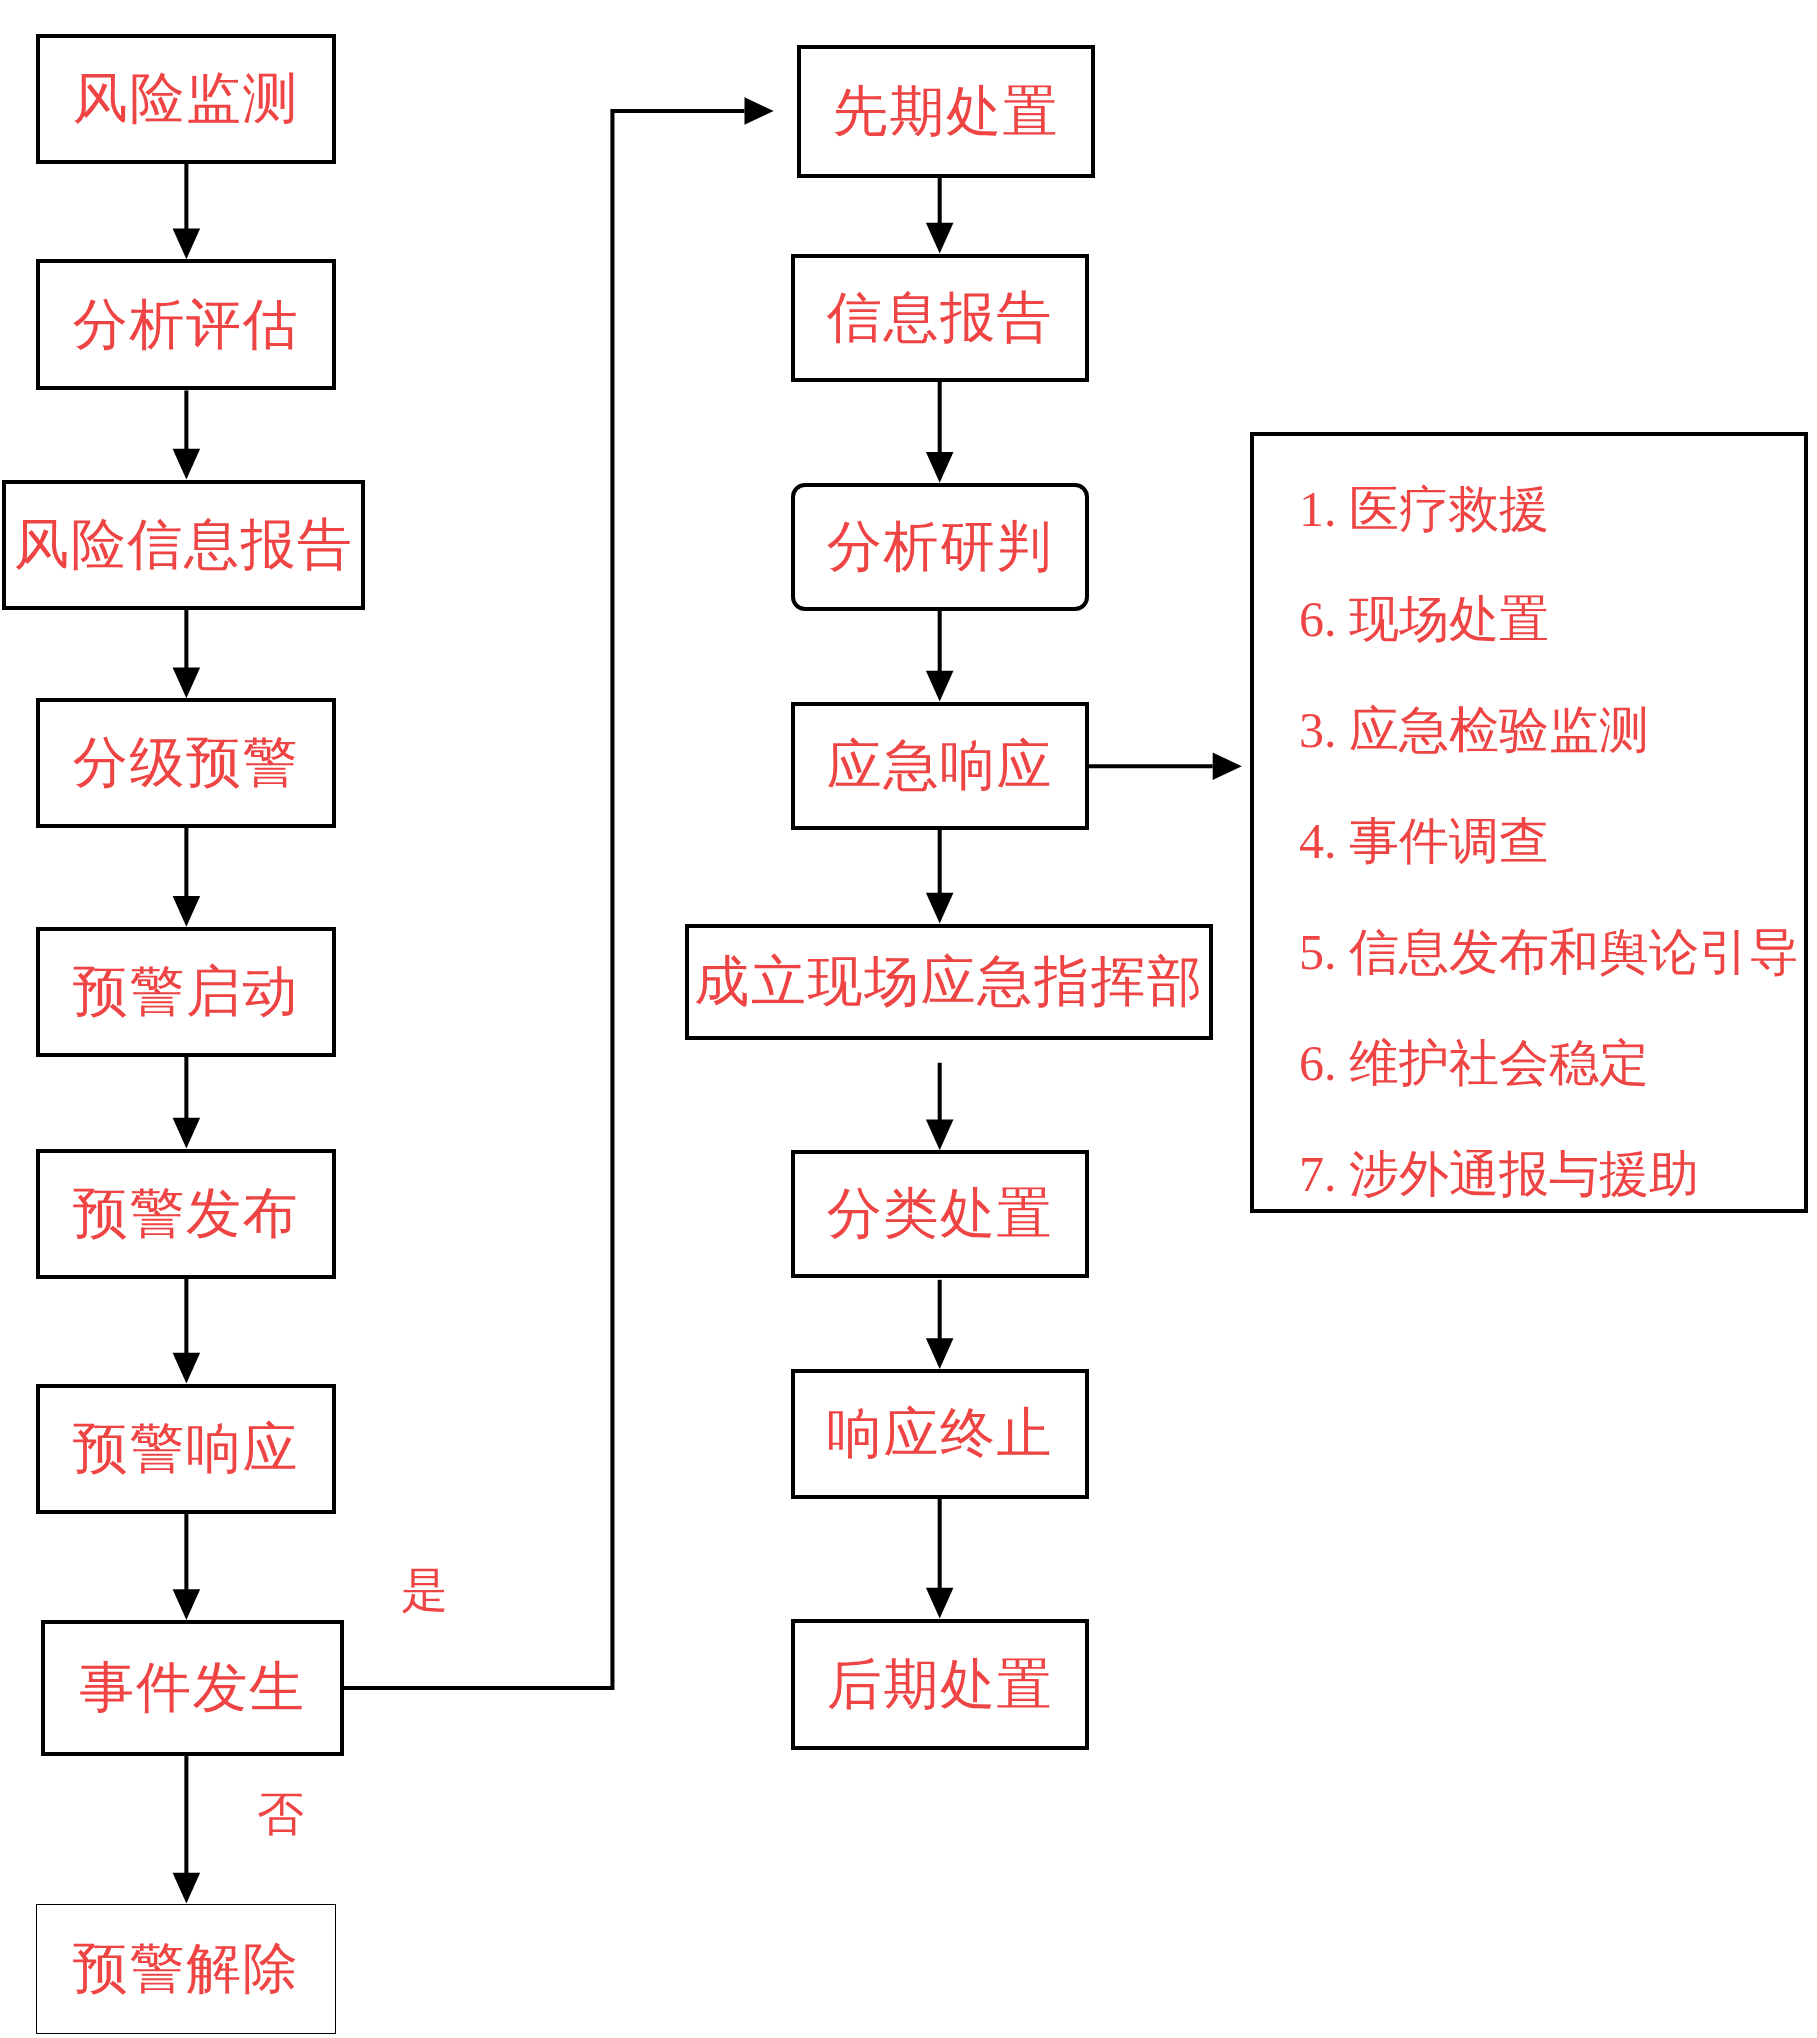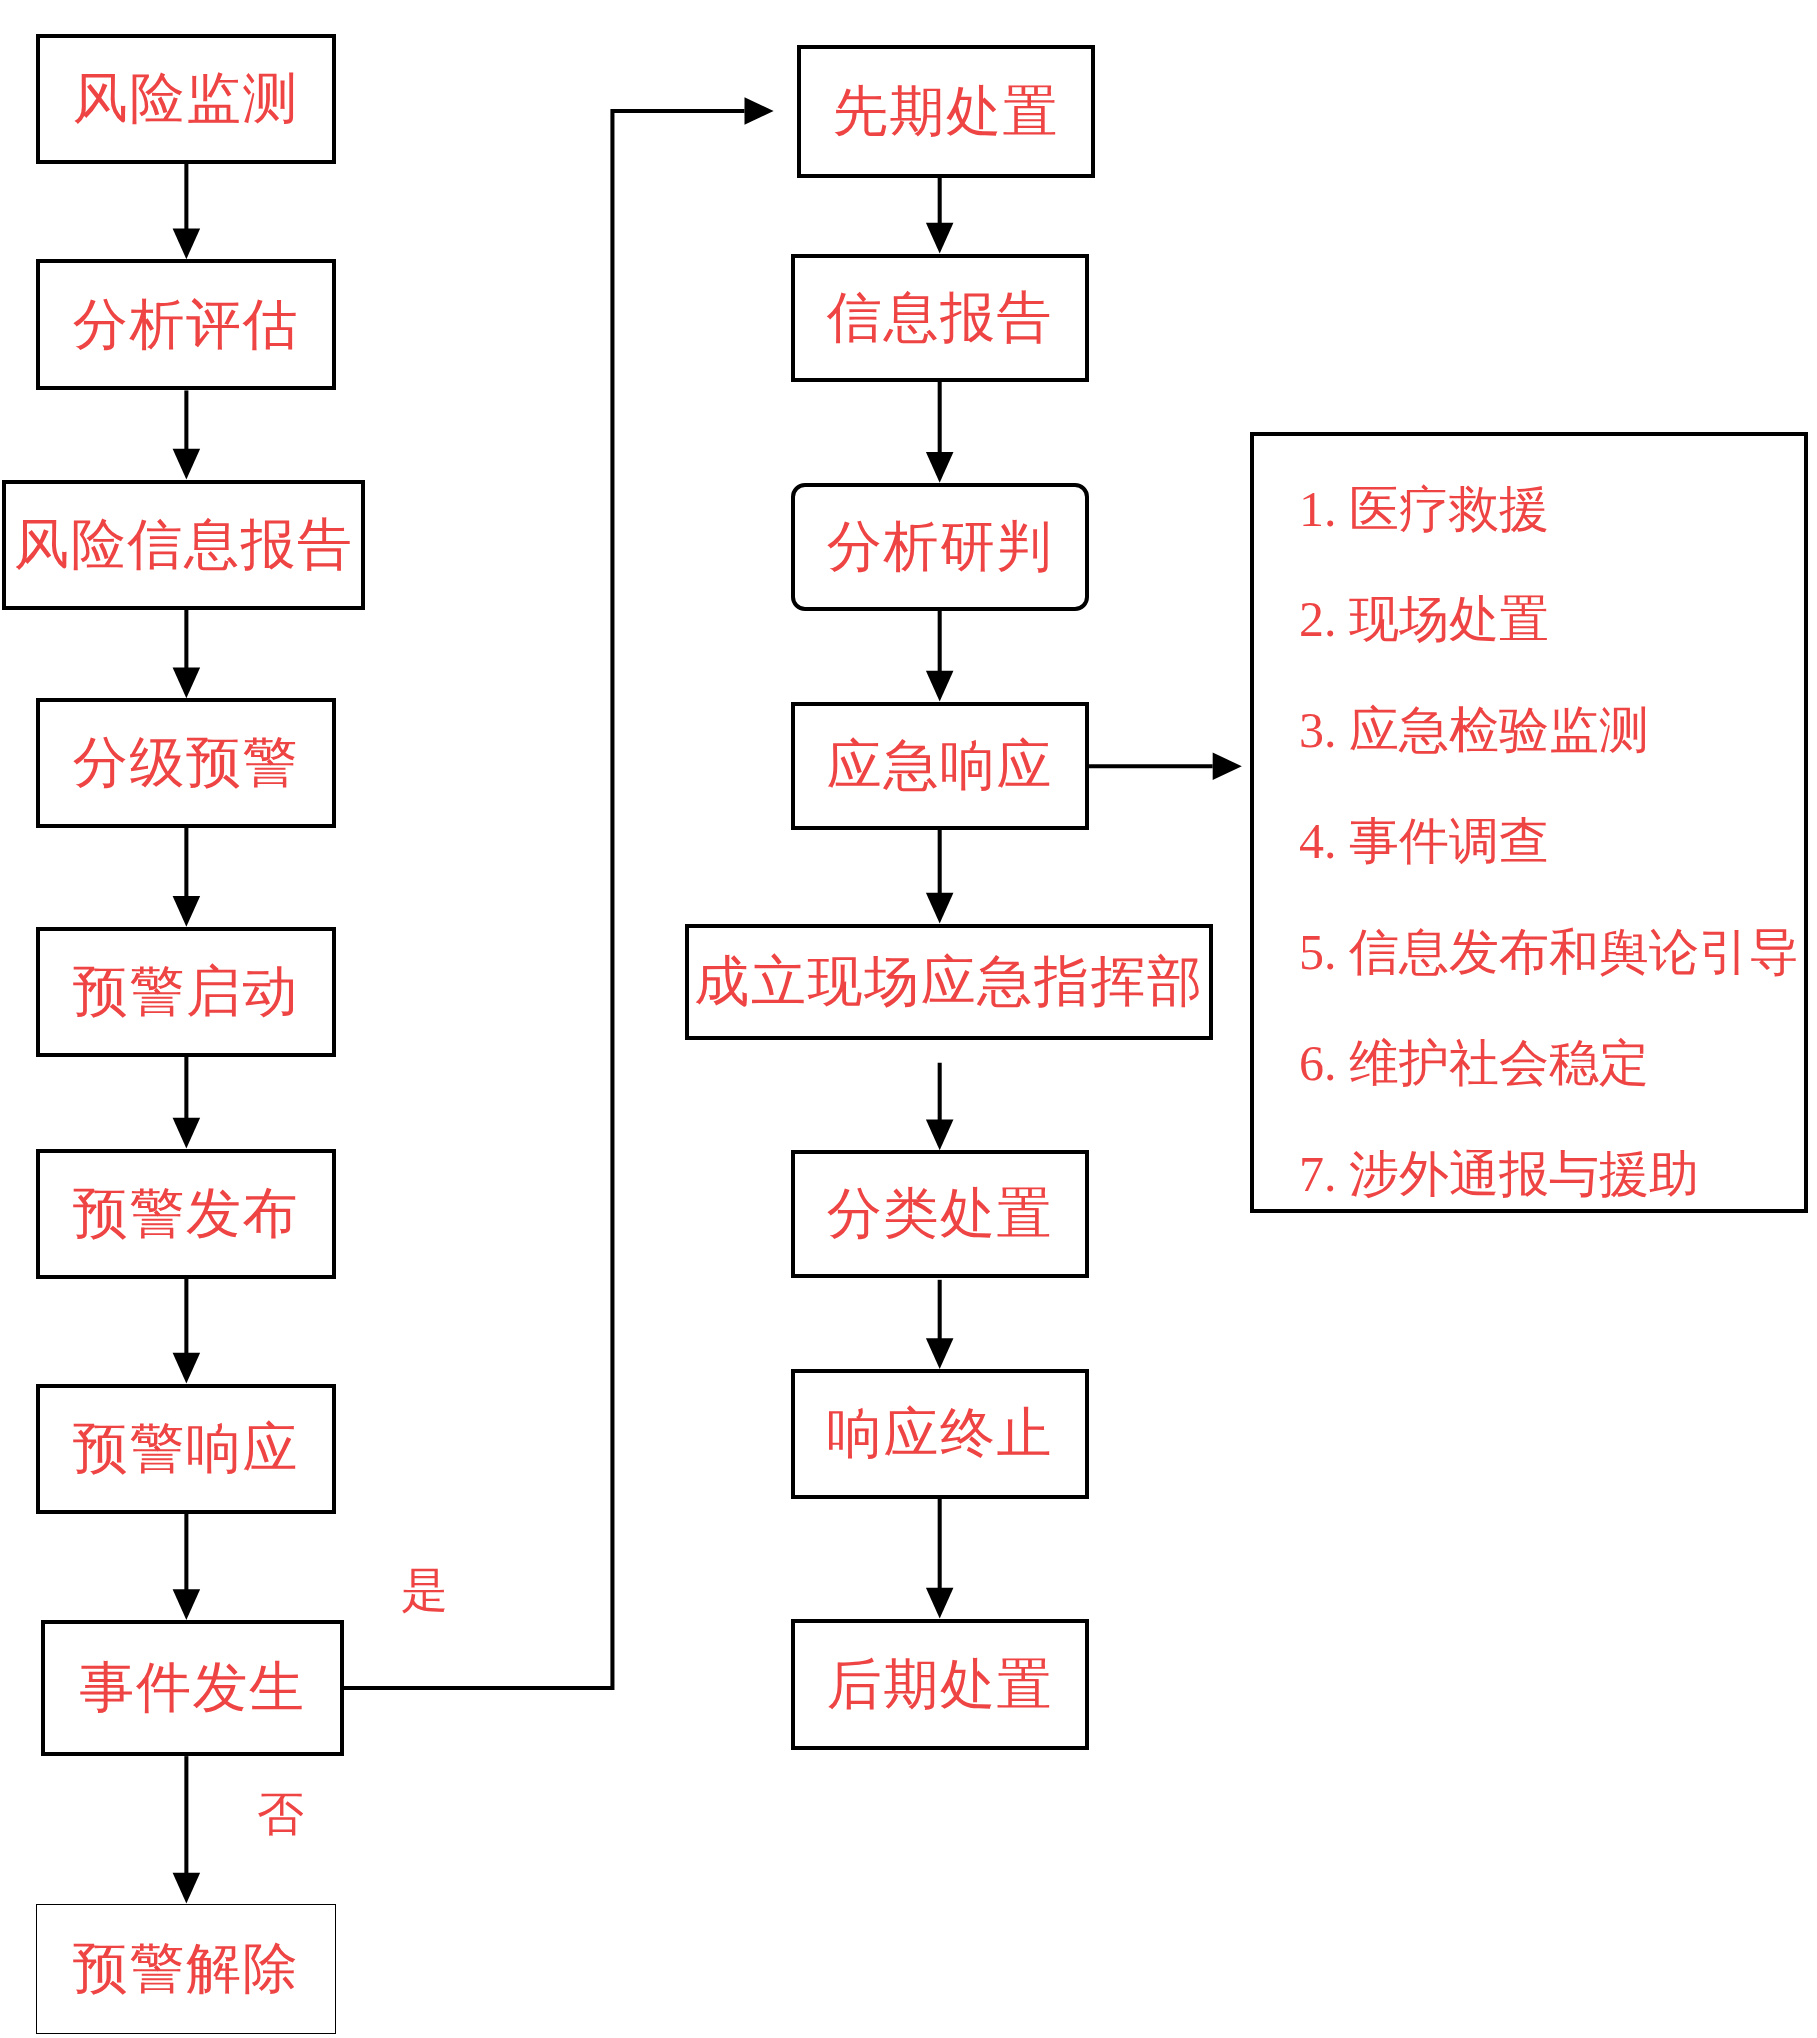--- a/index.html
+++ b/index.html
@@ -143,21 +143,21 @@
   <div class="box" style="left:791px;top:254px;width:298px;height:128px;">信息报告</div>
   <div class="box" style="left:791px;top:483px;width:298px;height:128px;border-radius:14px;">分析研判</div>
   <div class="box" style="left:791px;top:702px;width:298px;height:128px;">应急响应</div>
   <div class="box" style="left:685px;top:924px;width:528px;height:116px;">成立现场应急指挥部</div>
   <div class="box" style="left:791px;top:1150px;width:298px;height:128px;">分类处置</div>
   <div class="box" style="left:791px;top:1369px;width:298px;height:130px;">响应终止</div>
   <div class="box" style="left:791px;top:1619px;width:298px;height:131px;">后期处置</div>
 
   <div class="panel" style="left:1250px;top:432px;width:558px;height:781px;">
     <div class="panel-item" style="top:41px;">1. 医疗救援</div>
-    <div class="panel-item" style="top:151px;">2. 现场处置</div>
+    <div class="panel-item" style="top:151px;">6. 现场处置</div>
     <div class="panel-item" style="top:262px;">3. 应急检验监测</div>
     <div class="panel-item" style="top:373px;">4. 事件调查</div>
     <div class="panel-item" style="top:484px;">5. 信息发布和舆论引导</div>
     <div class="panel-item" style="top:595px;">6. 维护社会稳定</div>
     <div class="panel-item" style="top:706px;">7. 涉外通报与援助</div>
   </div>
 
   <div class="branch-label" style="left:401px;top:1562px;">是</div>
   <div class="branch-label" style="left:257px;top:1786px;">否</div>
 

